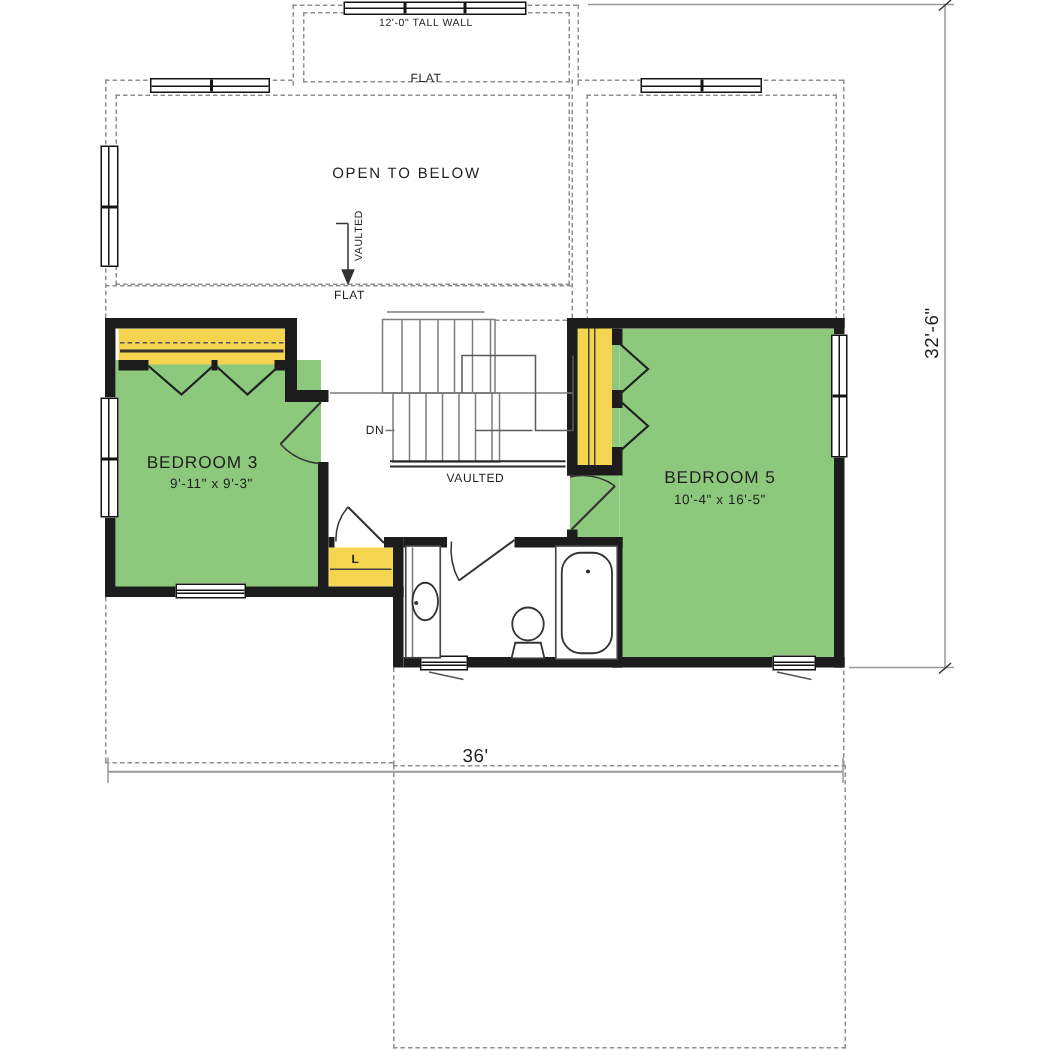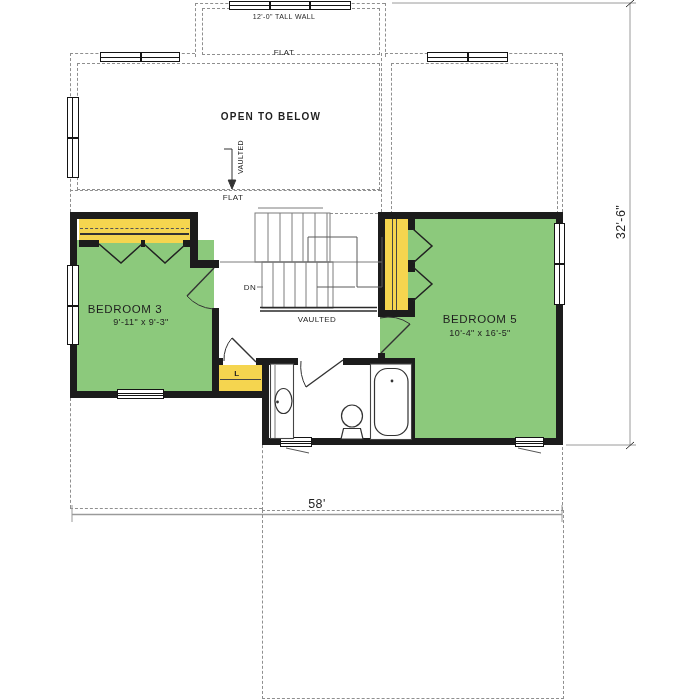--- a/index.html
+++ b/index.html
@@ -12,21 +12,21 @@
   .fill{position:absolute;z-index:2;}
   .cline{position:absolute;z-index:3;}
   .w{position:absolute;background:#1c1c1c;z-index:5;}
   .win{position:absolute;background:#fff;border:1.5px solid #141414;box-sizing:border-box;z-index:6;}
   .win .dv{position:absolute;background:#141414;}
   svg.ov{position:absolute;left:0;top:0;z-index:7;pointer-events:none;}
   .lbl{position:absolute;z-index:9;color:#1f1f1f;white-space:nowrap;
        transform:translate(-50%,-50%);letter-spacing:.4px;}
   .lbl.rot{transform:translate(-50%,-50%) rotate(-90deg);}
   .s7{font-size:7px;} .s8{font-size:8px;} .s9{font-size:9px;}
-  .s10{font-size:10px;letter-spacing:1.2px;font-weight:bold;} .s11{font-size:11.5px;letter-spacing:.6px;}
+  .s10{font-size:10px;letter-spacing:1.2px;} .s11{font-size:11.5px;letter-spacing:.6px;}
   .s12{font-size:12.5px;}
 </style>
 </head>
 <body>
 
 <div id="plan">
 
   <div class="dash v" style="left:195px;top:3px;height:54px;"></div>
   <div class="dash v" style="left:385px;top:3px;height:54px;"></div>
   <div class="dash h" style="left:195px;top:3px;width:190px;"></div>
@@ -221,23 +221,23 @@
       <line x1="72" y1="505" x2="72" y2="522" stroke-width="1"></line>
       <line x1="562" y1="505" x2="562" y2="522" stroke-width="1"></line>
     </g>
   </svg>
 
   <div class="lbl s7" style="left:284px;top:16px;">12'-0" TALL WALL</div>
   <div class="lbl s8" style="left:284px;top:52px;">FLAT</div>
   <div class="lbl s10" style="left:271px;top:116px;">OPEN TO BELOW</div>
   <div class="lbl s7 rot" style="left:240px;top:157px;">VAULTED</div>
   <div class="lbl s8" style="left:233px;top:197px;">FLAT</div>
-  <div class="lbl s11" style="left:125px;top:309px;">BEDROOM 3</div>
+  <div class="lbl s11" style="left:135px;top:309px;">BEDROOM 3</div>
   <div class="lbl s9" style="left:141px;top:322px;">9'-11" x 9'-3"</div>
   <div class="lbl s11" style="left:480px;top:319px;">BEDROOM 5</div>
   <div class="lbl s9" style="left:480px;top:333px;">10'-4" x 16'-5"</div>
   <div class="lbl s8" style="left:250px;top:287px;">DN</div>
   <div class="lbl s8" style="left:317px;top:319px;">VAULTED</div>
   <div class="lbl s8" style="left:237px;top:373px;font-weight:bold;">L</div>
-  <div class="lbl s12" style="left:317px;top:504px;">58'</div>
+  <div class="lbl s12" style="left:317px;top:504px;">36'</div>
   <div class="lbl s12 rot" style="left:621px;top:222px;">32'-6"</div>
 
 </div>
 
 </body></html>

